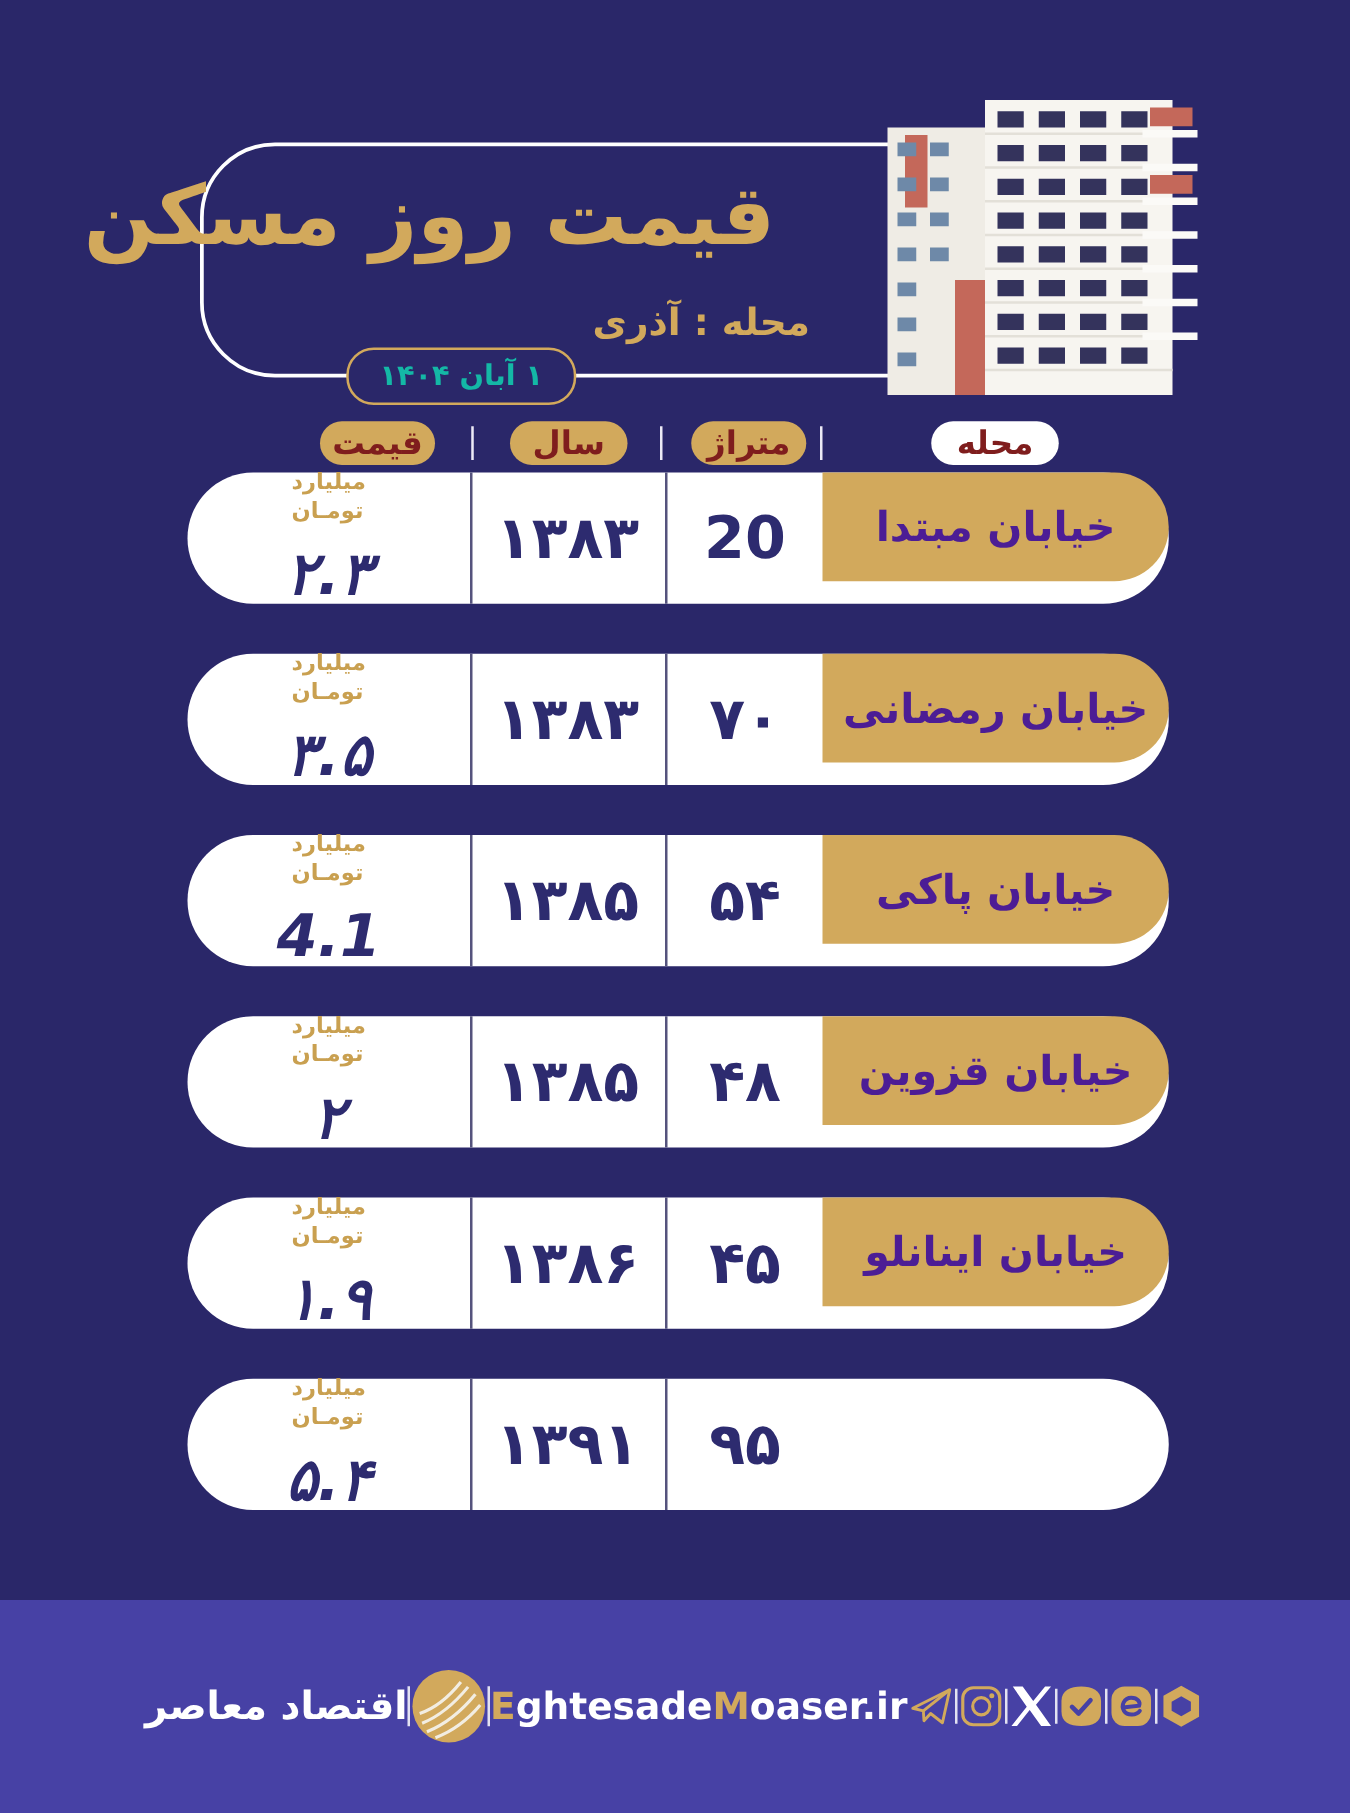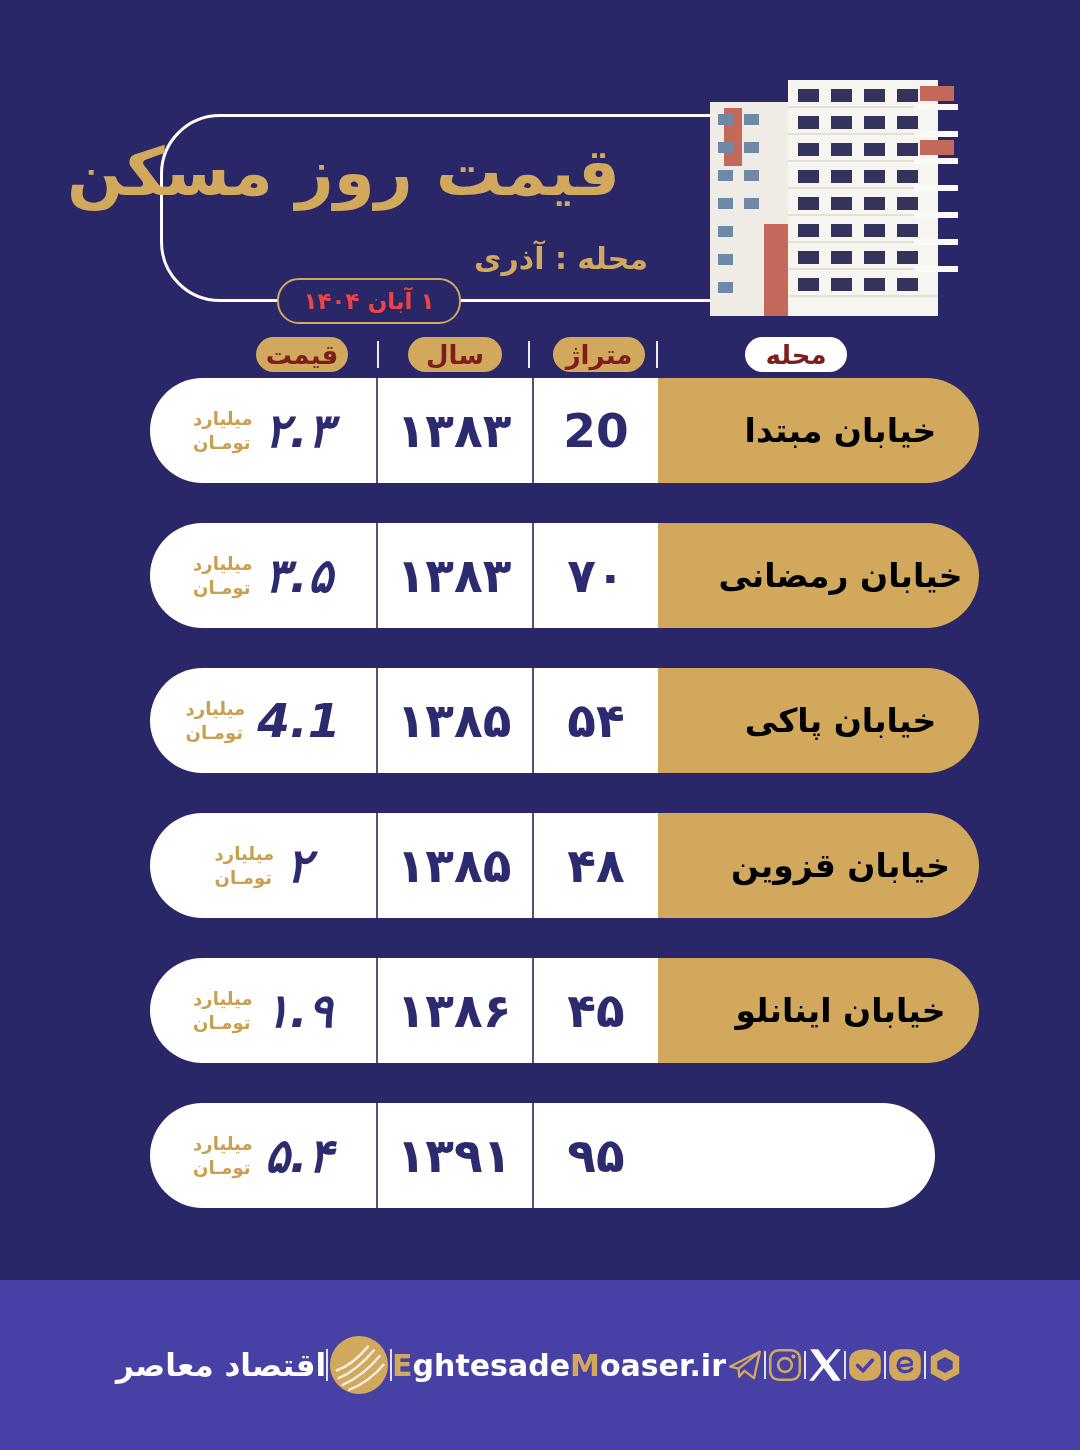--- a/index.html
+++ b/index.html
@@ -18,50 +18,50 @@
     direction:rtl;z-index:2;letter-spacing:-1px;
   }
   .subtitle{
     position:absolute;right:432px;top:241px;font-size:30px;font-weight:bold;
     color:#D2A95C;direction:rtl;white-space:nowrap;z-index:2;
   }
   .date-badge{
     position:absolute;left:277px;top:278px;width:180px;height:42px;
     background:#2A2769;border:2.5px solid #D2A95C;border-radius:22px;
     display:flex;align-items:center;justify-content:center;
-    color:#ef4444;font-size:23px;font-weight:bold;direction:rtl;z-index:4;
+    color:#14b8a6;font-size:23px;font-weight:bold;direction:rtl;z-index:4;
   }
   .building{position:absolute;left:668px;top:76px;width:300px;height:240px;z-index:3;}
   
   .colhead{
     position:absolute;top:337px;height:35px;border-radius:18px;background:#D2A95C;
     color:#7f1d1d;font-weight:bold;font-size:26px;display:flex;align-items:center;
     justify-content:center;direction:rtl;z-index:2;
   }
   .colhead.white{background:#FFFFFF;}
   .hsep{position:absolute;top:341px;width:2px;height:27px;background:#ECEAF6;z-index:2;}
   
   .row{
     position:absolute;left:150px;width:785px;height:105px;background:#FFFFFF;
     border-radius:53px;z-index:2;
   }
   .name-tag{
-    position:absolute;left:508px;top:0;width:277px;height:105px;background:#D2A95C;
+    position:absolute;left:508px;top:0;width:277px;height:87px;background:#D2A95C;
     border-radius:0 53px 53px 0;display:flex;align-items:center;justify-content:center;
-    font-size:33px;font-weight:bold;color:#000000;direction:rtl;padding-left:44px;
+    font-size:33px;font-weight:bold;color:#4c1d95;direction:rtl;
   }
   .vdiv{position:absolute;top:0;width:2px;height:105px;background:#55537D;}
   .vdiv.d1{left:226px}.vdiv.d2{left:382px}
   .cell{
     position:absolute;top:0;height:105px;display:flex;align-items:center;
     justify-content:center;color:#2D2B6F;font-weight:bold;
   }
   .cell.year{left:228px;width:152px;font-size:47px;}
   .cell.area{left:384px;width:124px;font-size:47px;}
-  .cell.price{left:0;width:226px;direction:ltr;gap:12px;}
+  .cell.price{left:0;width:226px;direction:ltr;gap:12px;flex-direction:column;}
   .price-num{font-size:47px;font-weight:bold;color:#2D2B6F;direction:ltr;font-style:italic;}
   .unit-stack{
     display:flex;flex-direction:column;align-items:flex-end;color:#C9A050;
     font-size:18px;font-weight:bold;line-height:1.3;direction:rtl;
   }
   
   .footer{
     position:absolute;left:0;top:1280px;width:1080px;height:170px;background:#4741A5;
     display:flex;align-items:center;justify-content:center;direction:ltr;
   }

